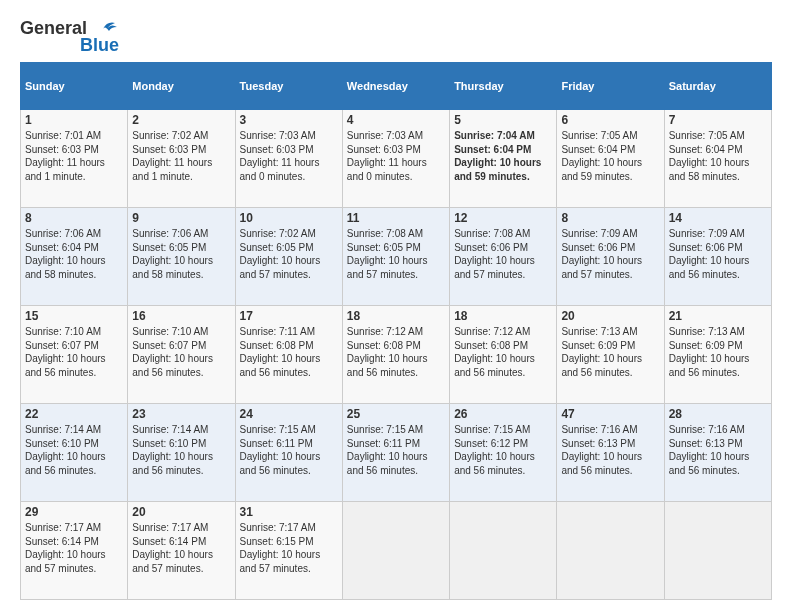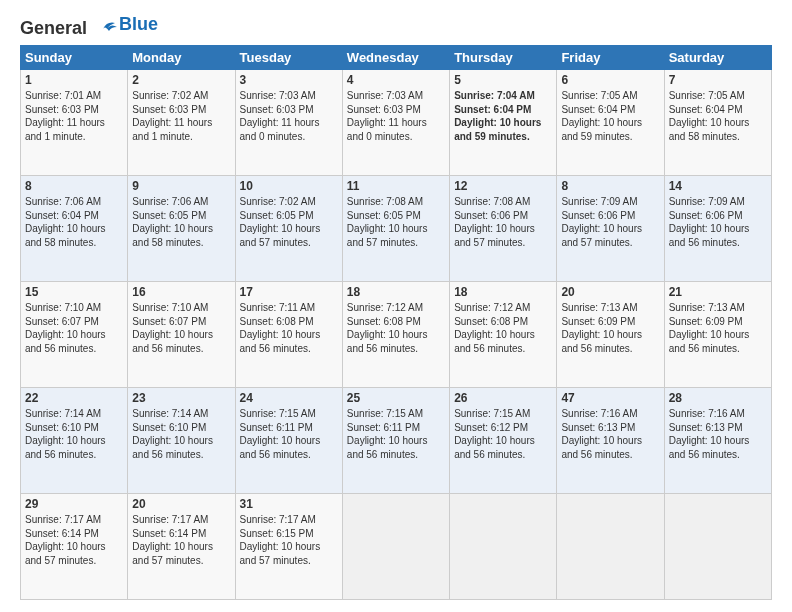--- a/index.html
+++ b/index.html
@@ -18,22 +18,22 @@
       flex-direction: column;
     }
     .header {
       display: flex;
       justify-content: space-between;
       align-items: flex-start;
       margin-bottom: 6px;
     }
     .logo {
       display: flex;
-      flex-direction: row;
-      align-items: flex-start;
+      flex-direction: column;
+      align-items: flex-end;
     }
     .title-block {
       text-align: right;
     }
     .month-title {
       font-size: 36px;
       font-weight: bold;
       color: #333;
       line-height: 1.1;
     }
@@ -44,23 +44,23 @@
     }
     .calendar {
       width: 100%;
       border-collapse: collapse;
       flex: 1;
       table-layout: fixed;
     }
     .calendar thead th {
       background-color: #2e75b6;
       color: #fff;
-      font-size: 13px;
+      font-size: 11px;
       font-weight: bold;
-      padding: 4px 4px;
+      padding: 17px 4px;
       text-align: left;
       border: 1px solid #2e75b6;
     }
     .calendar tbody td {
       border: 1px solid #ccc;
       vertical-align: top;
       padding: 3px 4px;
       font-size: 9px;
       color: #333;
       background: #fff;

